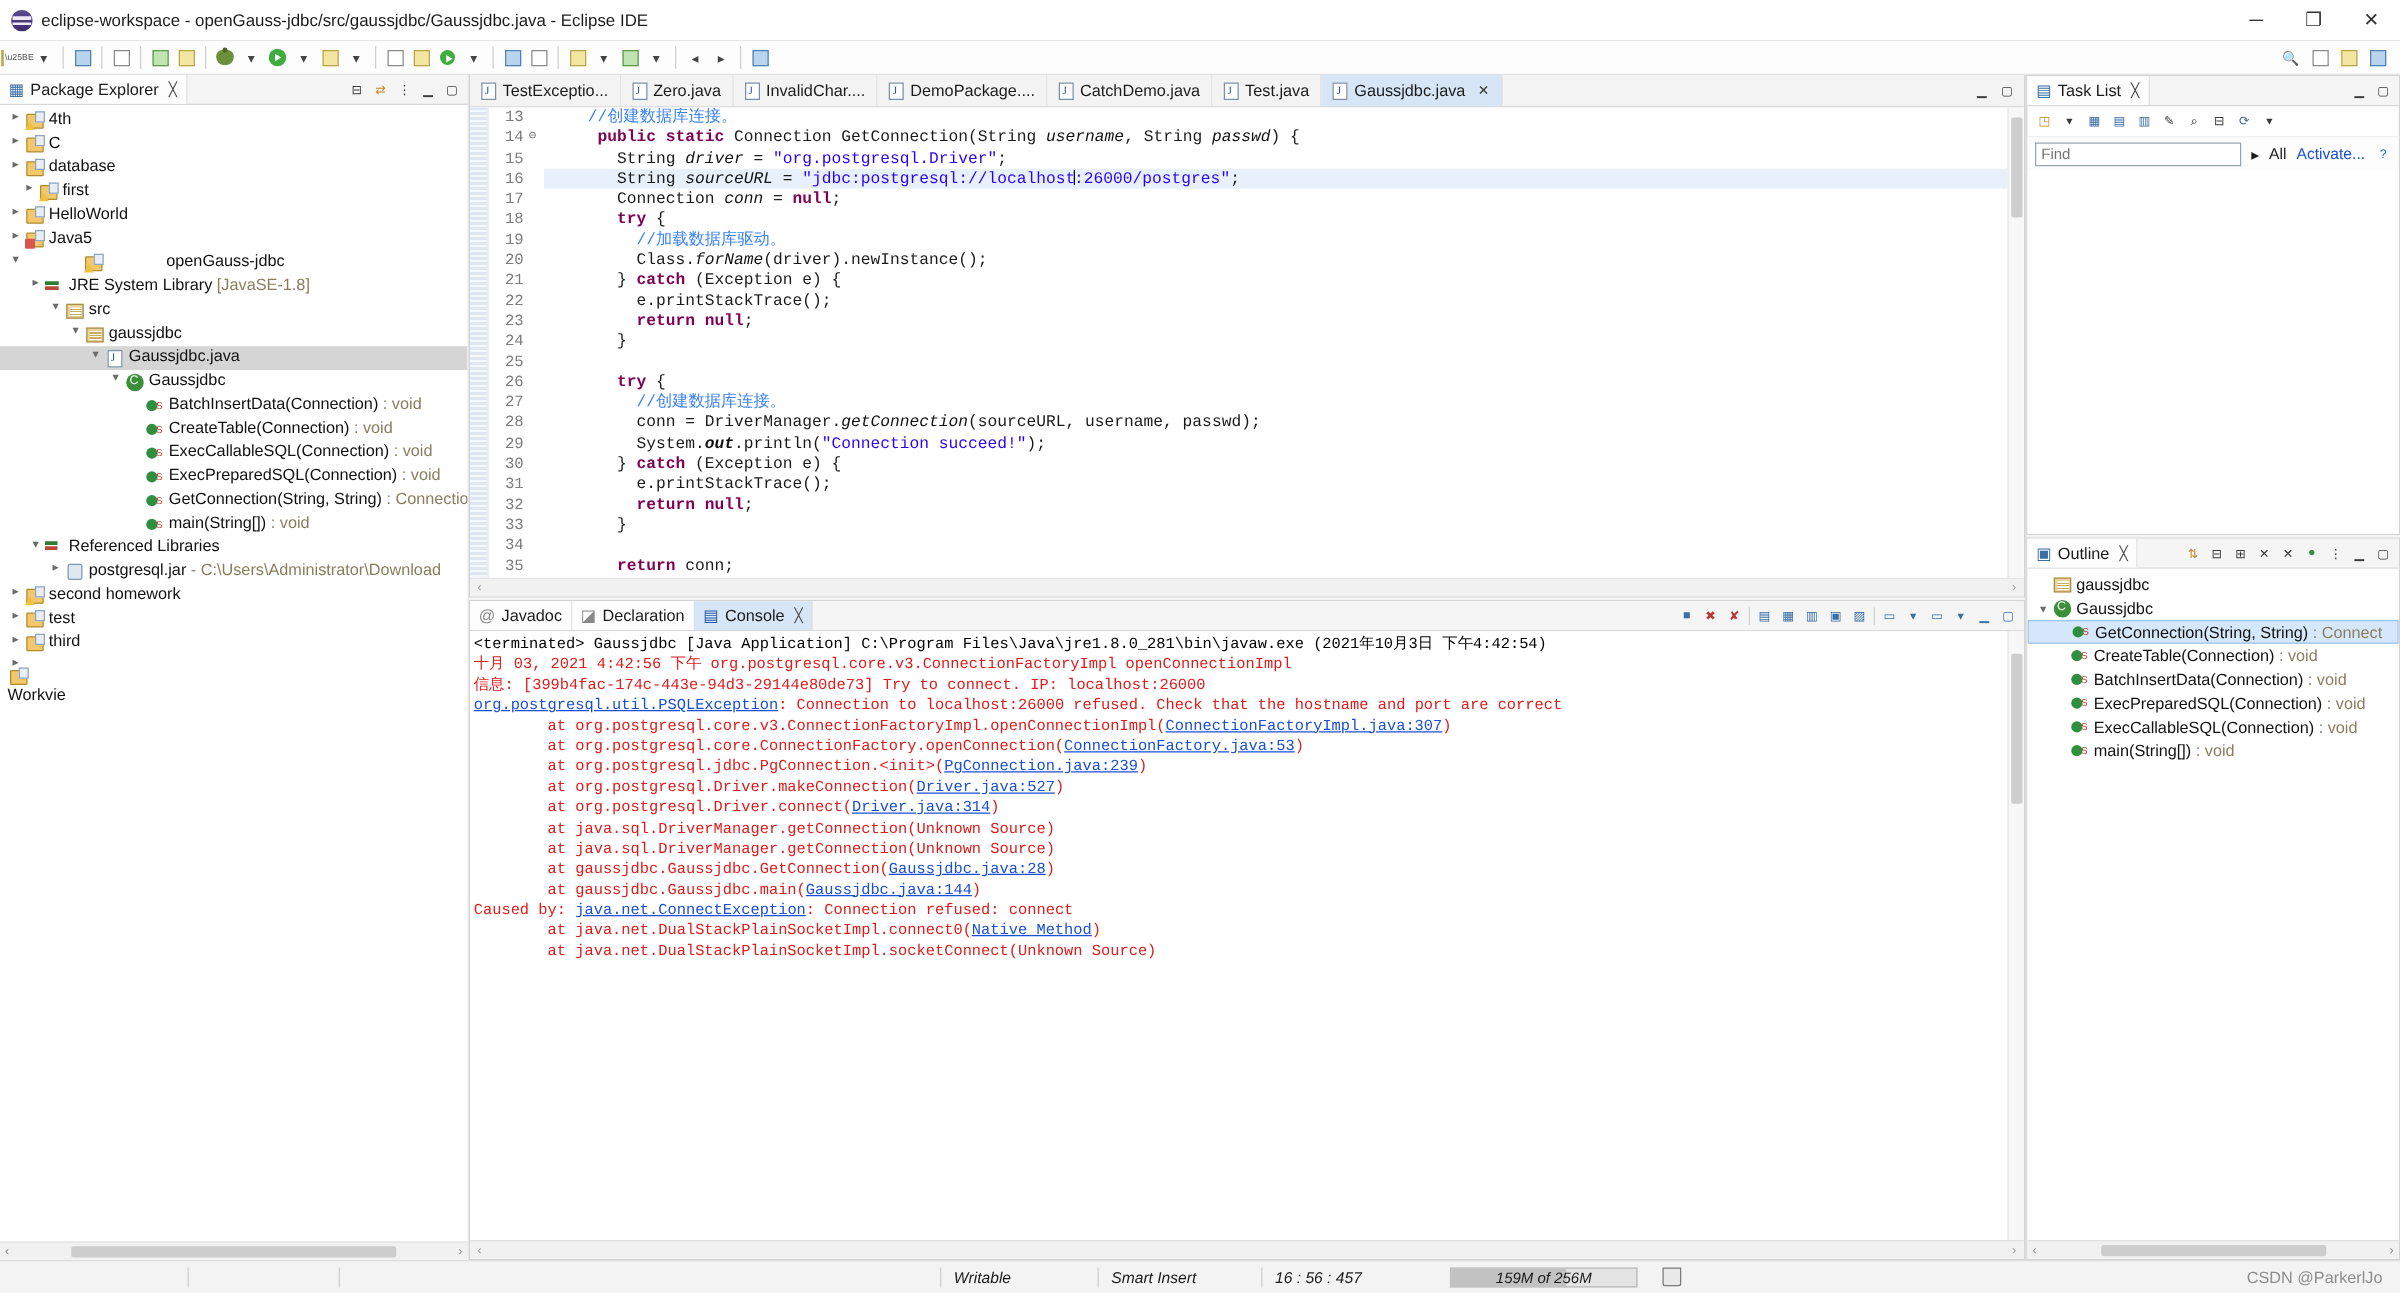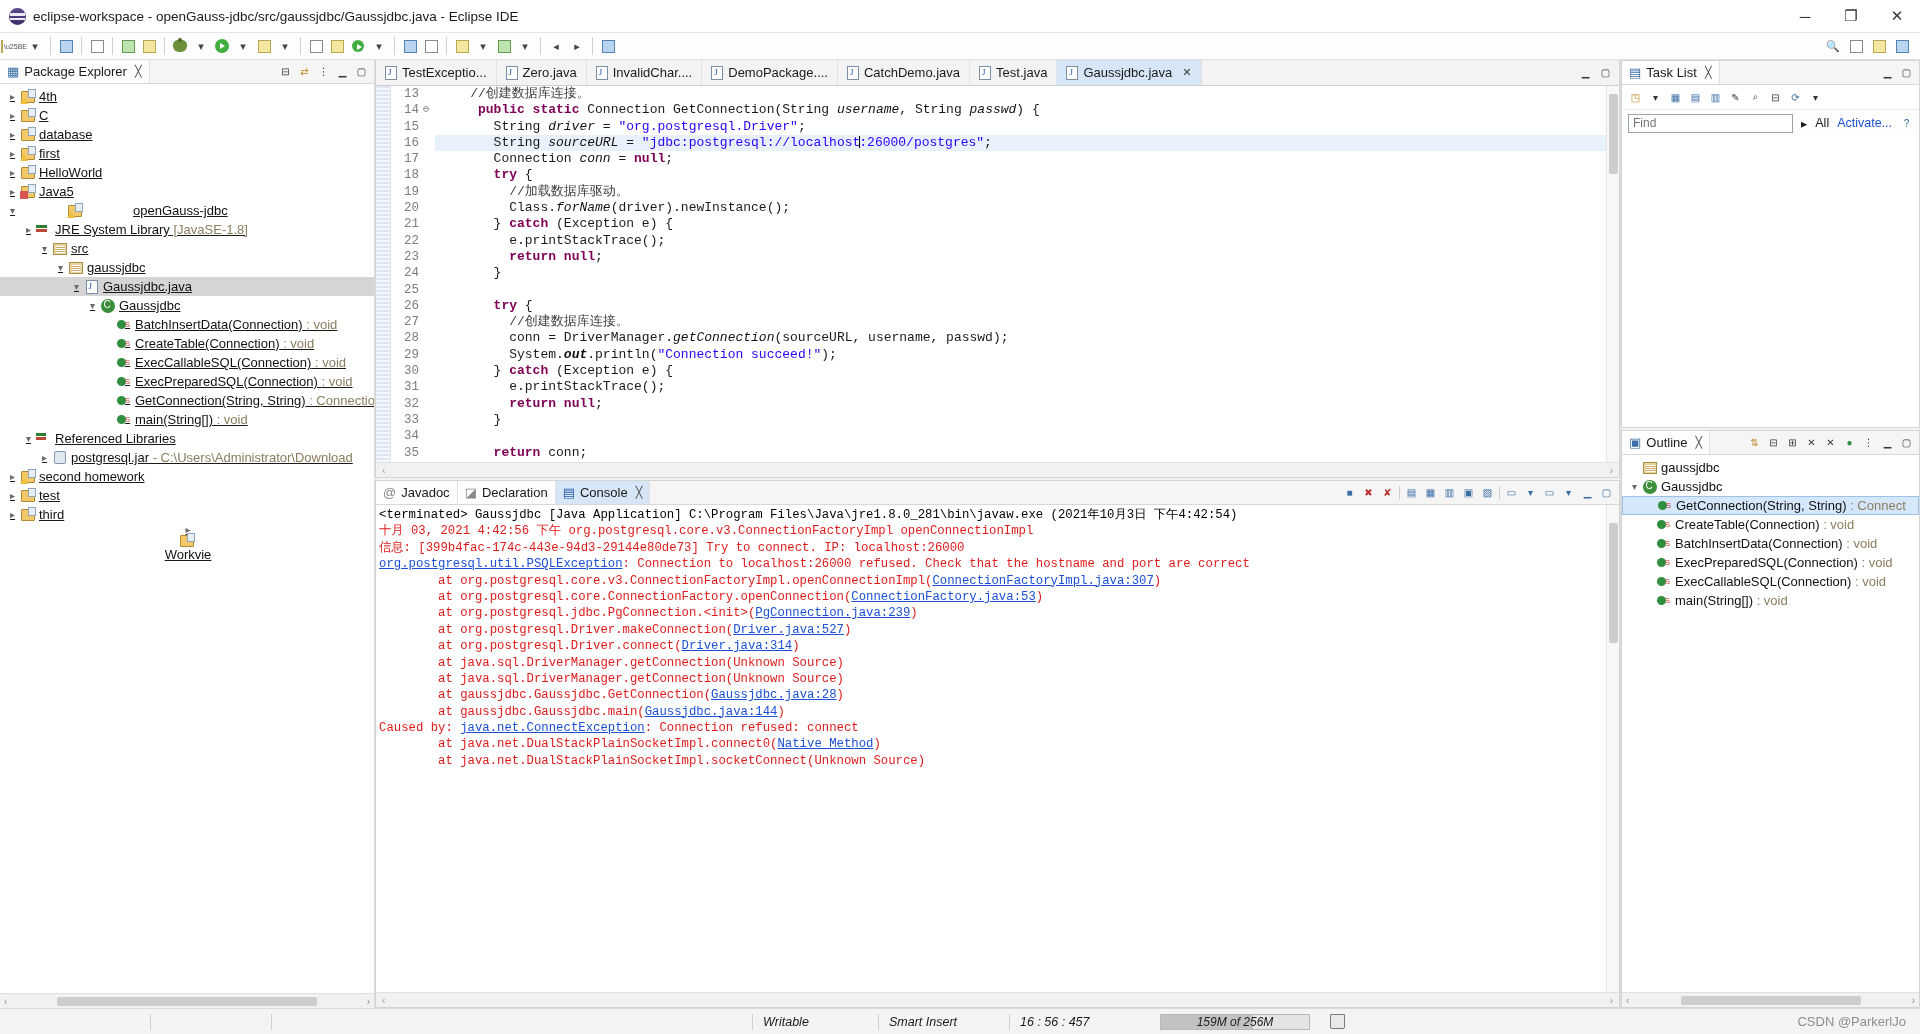--- a/index.html
+++ b/index.html
@@ -63,22 +63,22 @@
           background:#fdfdfd; border-right:1px solid #e0e0e0; white-space:nowrap; }
   .ptab .x { color:#4a4a4a; font-size:11px; margin-left:3px; }
   .ptab-tools { margin-left:auto; display:flex; align-items:center; gap:4px; padding:0 5px; }
   .mini { width:15px; height:15px; display:flex; align-items:center; justify-content:center;
           font-size:10px; color:#3a3a3a; }
 
   
   .left-col { width:375px; flex:none; display:flex; flex-direction:column; min-height:0;
               border-right:1px solid #dcdcdc; }
   .tree { flex:1 1 auto; overflow:hidden; background:#fff; padding-top:3px; position:relative; }
-  .row { height:19px; display:flex; align-items:center; white-space:nowrap; font-size:13px;
-         padding-right:4px;text-decoration:underline; }
+  .row { height:19px; display:flex; white-space:nowrap; font-size:13px;
+         padding-right:4px; }
   .row.sel { background:#d5d5d5; }
   .arrow { width:13px; flex:none; text-align:center; color:#6b6b6b; font-size:10px; }
   .arrow.open::before { content:"\25BE"; }
   .arrow.closed::before { content:"\25B8"; }
   .ico { width:17px; flex:none; display:flex; align-items:center; justify-content:center;
          margin-right:3px; }
   .lbl { color:#111; }
   .lbl .dim { color:#8a7d5e; }
   
   .i-proj { width:14px; height:12px; background:#f3c86a; border:1px solid #b08b2e;
@@ -135,21 +135,21 @@
             font-family:"Liberation Mono", monospace; font-size:12.5px; background:#fff; }
   .fold { width:12px; flex:none; background:#fff; color:#777;
           font-family:"Liberation Mono", monospace; font-size:10px; }
   .code { flex:1 1 auto; font-family:"Liberation Mono", monospace; font-size:13px;
           white-space:pre; overflow:hidden; background:#fff; position:relative; }
   .cl { height:16.3px; line-height:16.3px; padding-left:4px; }
   .cl.hl { background:#e8f1fb; }
   .gl { height:16.3px; line-height:16.3px; }
   .k { color:#7f0055; font-weight:bold; }
   .s { color:#2a00ff; }
-  .c { color:#404040; }
+  .c { color:#3b82f6; }
   .it { font-style:italic; color:#111; }
   .cursor { display:inline-block; width:1px; height:12px; background:#000;
             vertical-align:-2px; margin:0 -1px; }
   .vscroll { width:13px; flex:none; background:#f7f7f7; border-left:1px solid #e6e6e6;
              position:relative; }
   .vthumb { position:absolute; left:2px; width:9px; background:#cdcdcd; border-radius:2px; }
   .hscroll { height:15px; flex:none; background:#f1f1f1; border-top:1px solid #e0e0e0;
              display:flex; align-items:center; color:#9a9a9a; font-size:10px; padding:0 6px; }
 
   
@@ -333,21 +333,21 @@
             </span>
             <span class="lbl">C</span>
           </div>
           <div class="row" style="padding-left: 6px;">
             <span class="arrow closed"></span>
             <span class="ico">
               <span class="i-proj"></span>
             </span>
             <span class="lbl">database</span>
           </div>
-          <div class="row" style="padding-left: 6px;">
+          <div class="row" style="padding-left: 17px;">
             <span class="arrow closed"></span>
             <span class="ico">
               <span class="i-proj warn"></span>
             </span>
             <span class="lbl">first</span>
           </div>
           <div class="row" style="padding-left: 6px;">
             <span class="arrow closed"></span>
             <span class="ico">
               <span class="i-proj"></span>

